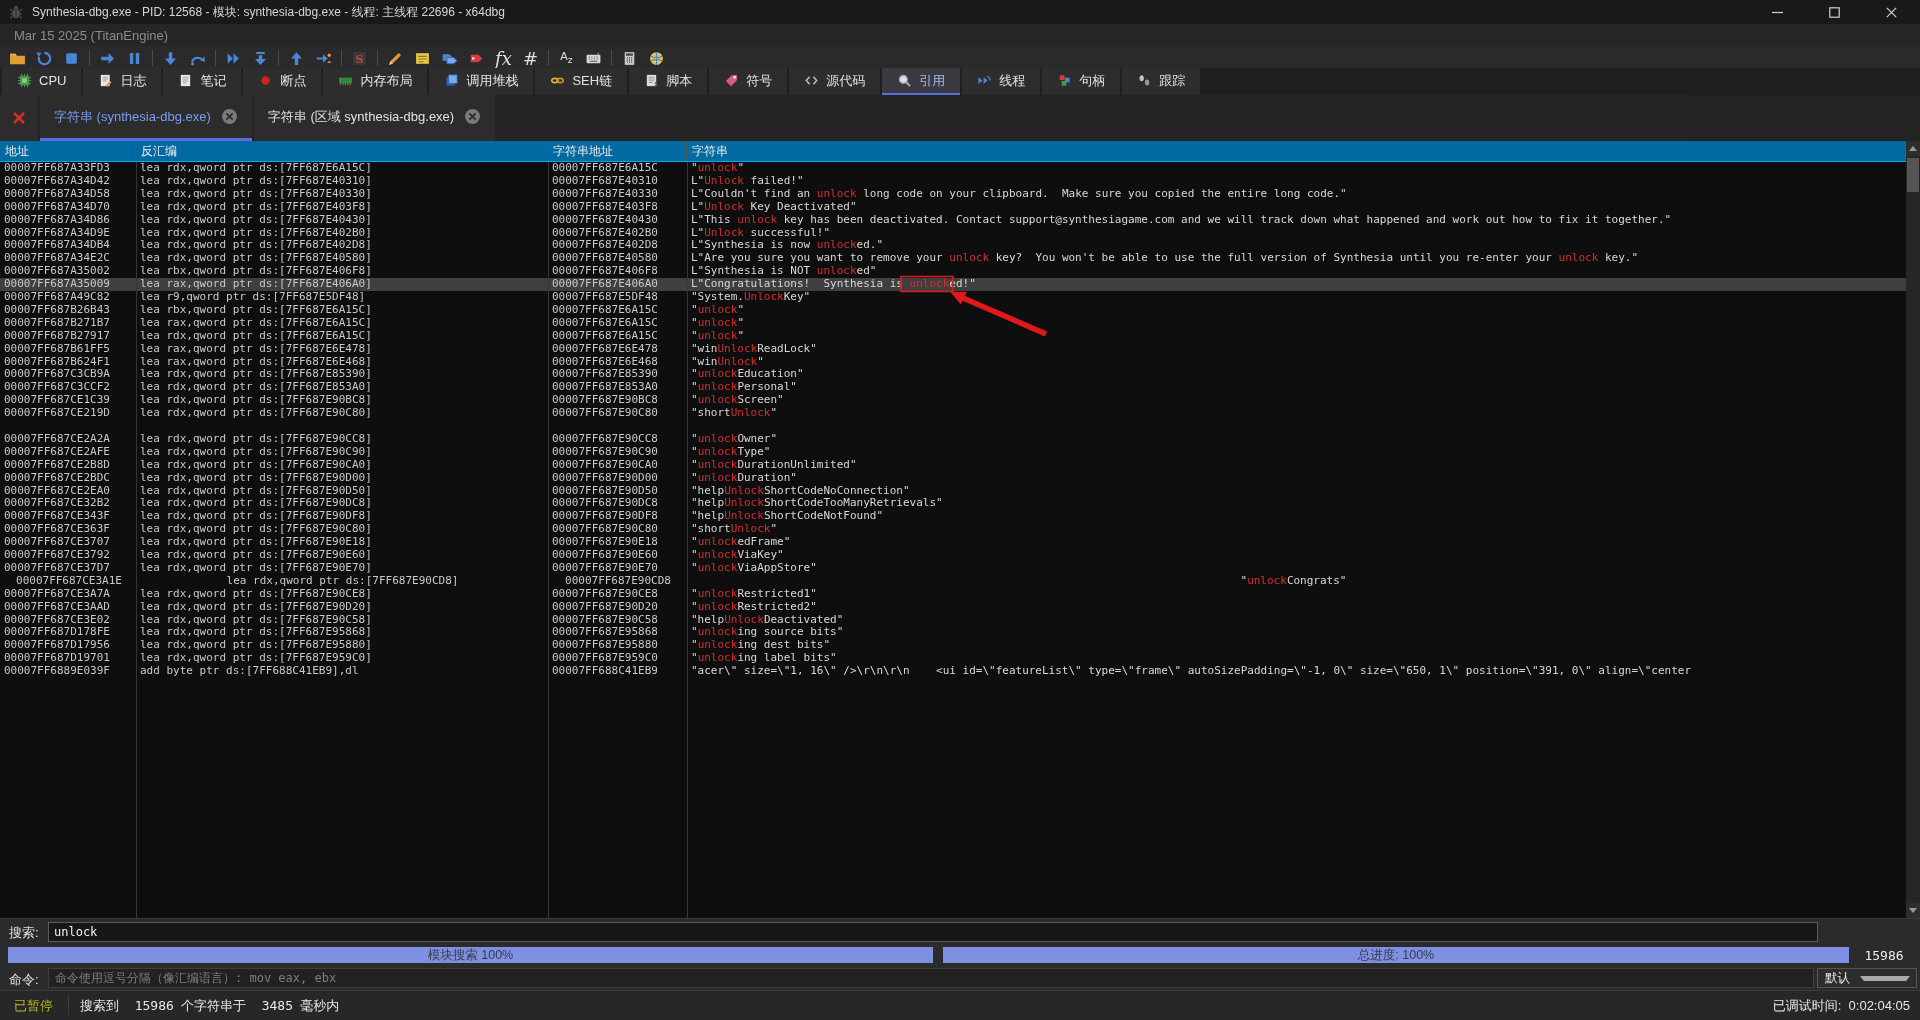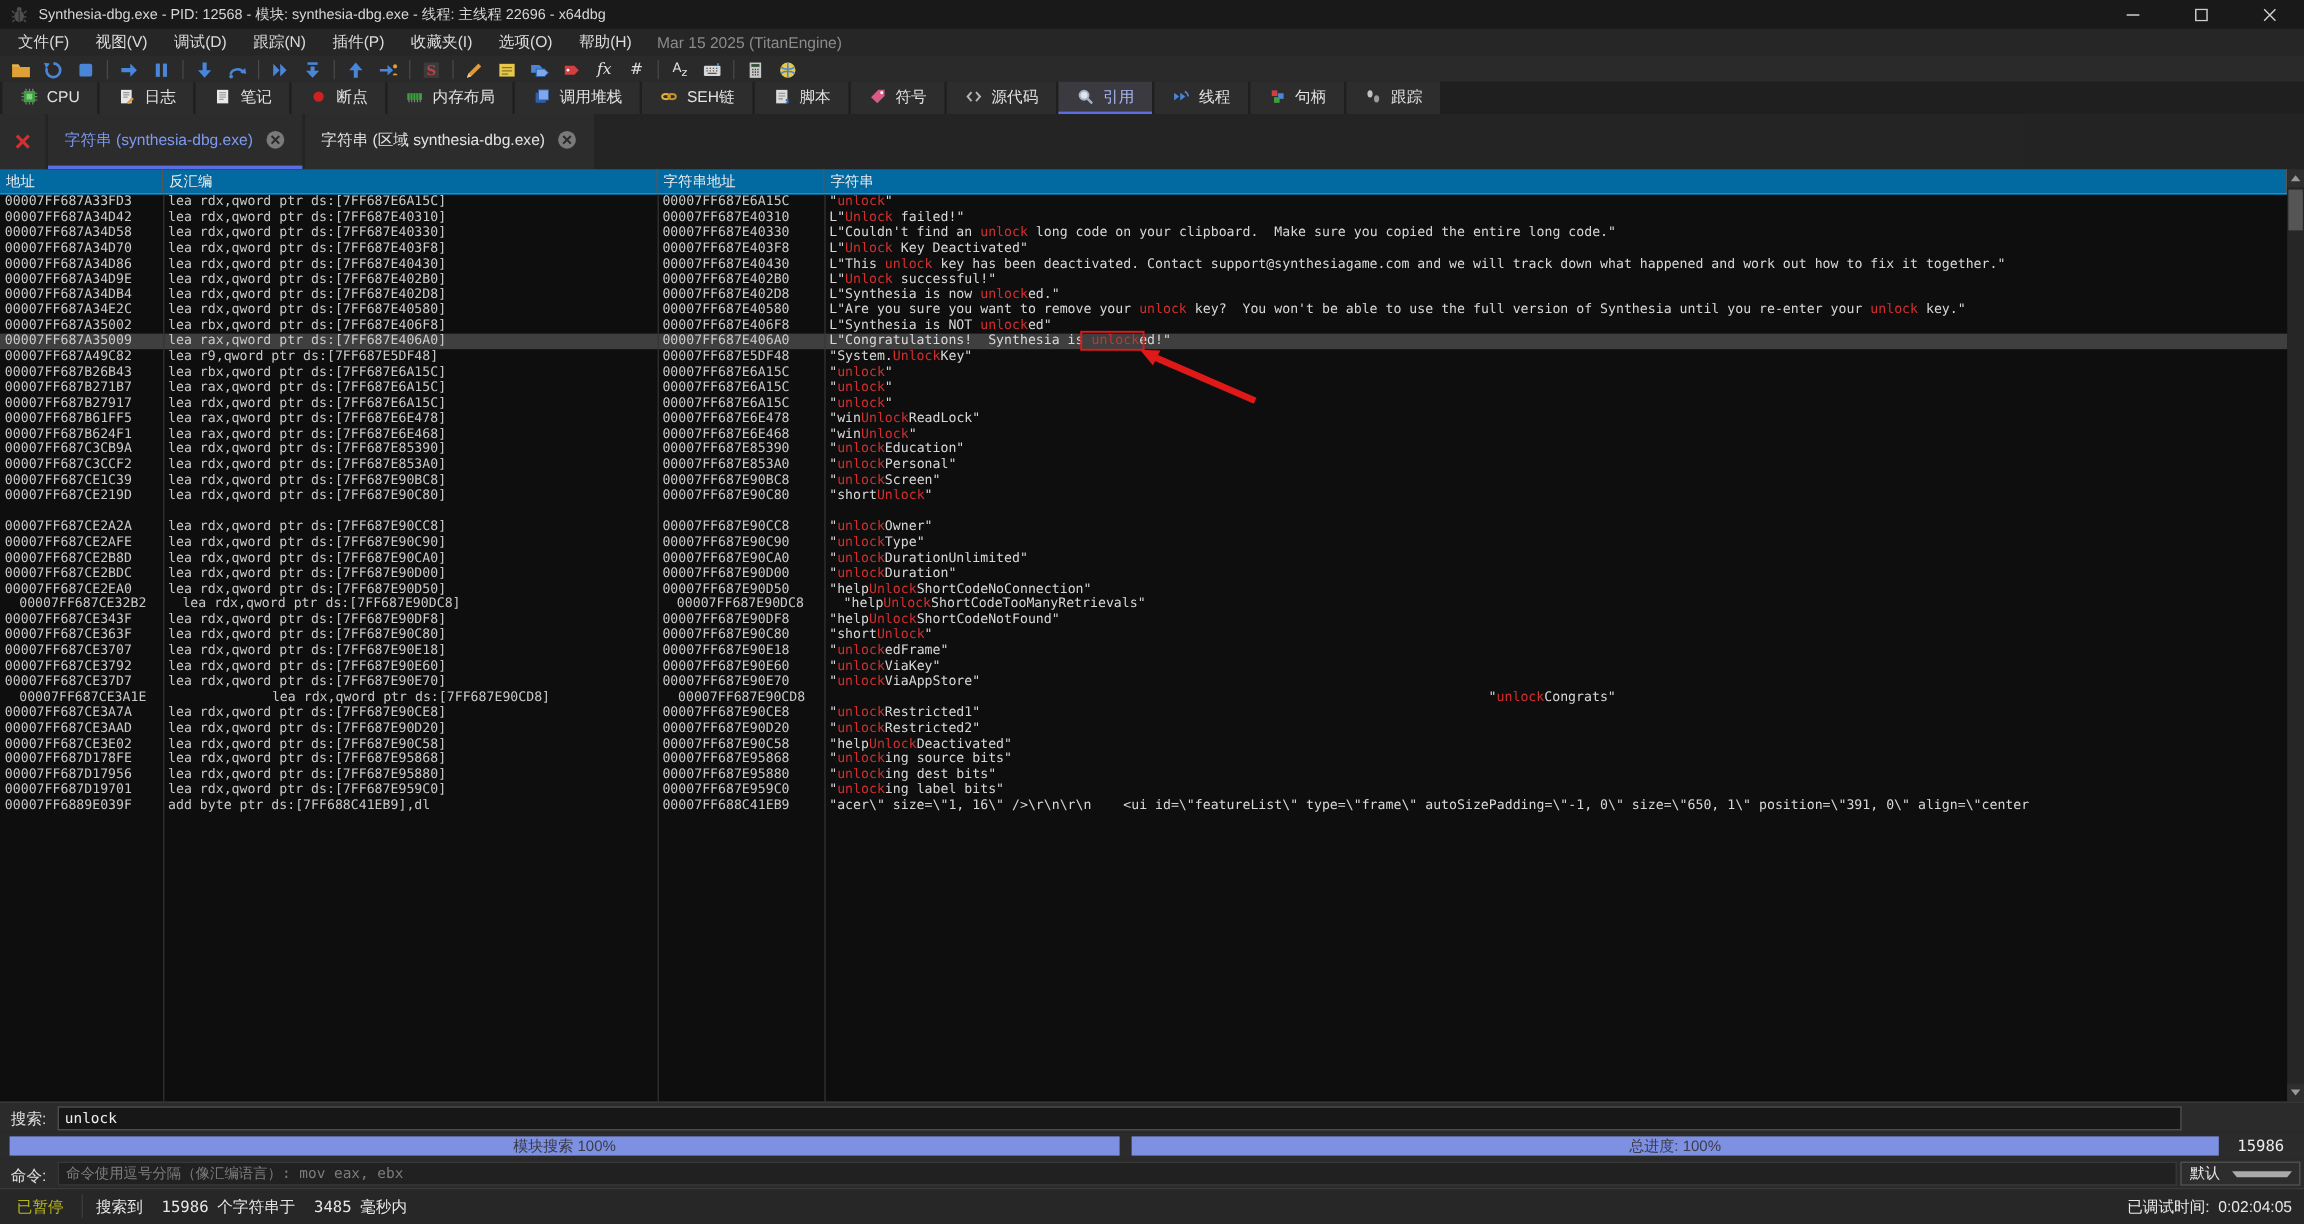--- a/index.html
+++ b/index.html
@@ -14,21 +14,21 @@
   .winbtn{width:57px;height:24px;display:flex;align-items:center;justify-content:center;color:#cfcfcf;}
   
   #menubar{top:24px;left:0;width:1920px;height:22px;background:#262626;display:flex;align-items:center;padding-left:4px;box-sizing:border-box;}
   .menu-item{font-size:13px;color:#dcdcdc;padding:0 11px;height:22px;line-height:22px;}
   #build-info{font-size:13px;color:#8b8b8b;margin-left:10px;}
   
   #toolbar{top:46px;left:0;width:1920px;height:24px;background:#2a2a2a;display:flex;align-items:center;padding-left:4px;box-sizing:border-box;}
   .tb-icon{width:27px;height:22px;display:flex;align-items:center;justify-content:center;}
   .tb-icon svg{width:17px;height:17px;}
   .tb-sep{width:1px;height:16px;background:#4a4a4a;margin:0 4px;}
-  .tbt{font-family:"DejaVu Serif",serif;font-style:italic;font-size:13px;color:#e0e0e0;}
+  .tbt{font-family:"DejaVu Serif",serif;font-style:italic;font-size:18px;color:#e0e0e0;}
   .tbt.up{font-style:normal;font-family:"DejaVu Sans",sans-serif;}
   
   #maintabs{top:68px;left:0;width:1920px;height:27px;background:#1f1f1f;display:flex;padding-left:2px;box-sizing:border-box;}
   .mtab{background:#2d2d2d;margin-right:2px;display:flex;align-items:center;gap:7px;padding:0 15px;font-size:13px;color:#e2e2e2;height:25px;border-bottom:2px solid transparent;}
   .mtab.selected{background:#3a3a40;color:#aab8f2;border-bottom:2px solid #5b6ee1;}
   .mtab svg{width:15px;height:15px;}
   
   #subtabs{top:95px;left:0;width:1688px;height:46px;background:#242424;display:flex;align-items:stretch;}
   #closeall{width:38px;display:flex;align-items:center;justify-content:center;background:#2c2c2c;margin-right:2px;}
   .stab{background:#2c2c2c;margin-right:2px;display:flex;align-items:center;gap:10px;padding:0 14px;font-size:13px;color:#e2e2e2;border-bottom:3px solid transparent;box-sizing:border-box;}
@@ -111,30 +111,20 @@
       </span>
     <span class="winbtn">
         <svg width="11" height="11" viewBox="0 0 11 11">
           <path d="M0.8 0.8l9.4 9.4M10.2 0.8L0.8 10.2" stroke="#cfcfcf" stroke-width="1.2"></path>
         </svg>
       </span>
   </div>
 </div>
 
 <div id="menubar" class="abs">
-  <span style="display:flex;">
-      <span class="menu-item">文件(F)</span>
-      <span class="menu-item">视图(V)</span>
-      <span class="menu-item">调试(D)</span>
-      <span class="menu-item">跟踪(N)</span>
-      <span class="menu-item">插件(P)</span>
-      <span class="menu-item">收藏夹(I)</span>
-      <span class="menu-item">选项(O)</span>
-      <span class="menu-item">帮助(H)</span>
-    </span>
   <span id="build-info">Mar 15 2025 (TitanEngine)</span>
 </div>
 
 <div id="toolbar" class="abs">
     <span class="tb-icon">
       <svg viewBox="0 0 16 16">
         <path d="M1 3.5h5l1.5 2H15v8H1z" fill="#dfa036"></path>
         <path d="M1 3.5h5l1 1.5H1z" fill="#f0b44c"></path>
       </svg>
     </span>
@@ -578,21 +568,21 @@
         <span class="tc c1">lea rdx,qword ptr ds:[7FF687E90D00]</span>
         <span class="tc c2">00007FF687E90D00</span>
         <span class="tc c3"><span>"</span><span class="red">unlock</span><span>Duration"</span></span>
       </div>
       <div class="trow" style="top: 322.5px;">
         <span class="tc c0">00007FF687CE2EA0</span>
         <span class="tc c1">lea rdx,qword ptr ds:[7FF687E90D50]</span>
         <span class="tc c2">00007FF687E90D50</span>
         <span class="tc c3"><span>"help</span><span class="red">Unlock</span><span>ShortCodeNoConnection"</span></span>
       </div>
-      <div class="trow" style="top: 335.4px; margin-left: 12px;">
+      <div class="trow" style="top: 335.4px;">
         <span class="tc c0">00007FF687CE32B2</span>
         <span class="tc c1">lea rdx,qword ptr ds:[7FF687E90DC8]</span>
         <span class="tc c2">00007FF687E90DC8</span>
         <span class="tc c3"><span>"help</span><span class="red">Unlock</span><span>ShortCodeTooManyRetrievals"</span></span>
       </div>
       <div class="trow" style="top: 348.3px;">
         <span class="tc c0">00007FF687CE343F</span>
         <span class="tc c1">lea rdx,qword ptr ds:[7FF687E90DF8]</span>
         <span class="tc c2">00007FF687E90DF8</span>
         <span class="tc c3"><span>"help</span><span class="red">Unlock</span><span>ShortCodeNotFound"</span></span>

